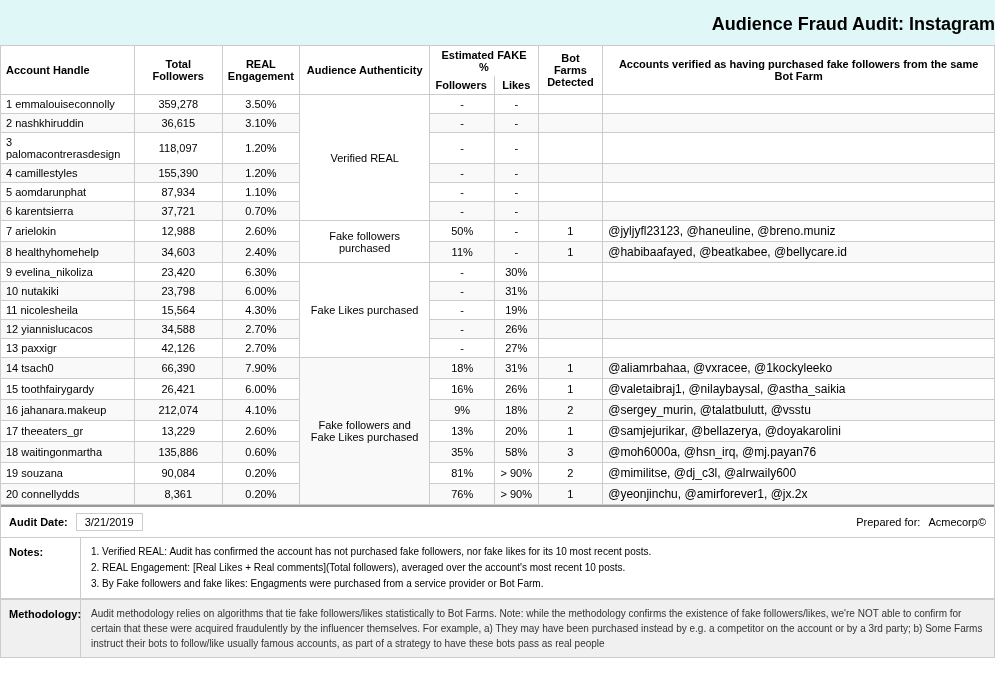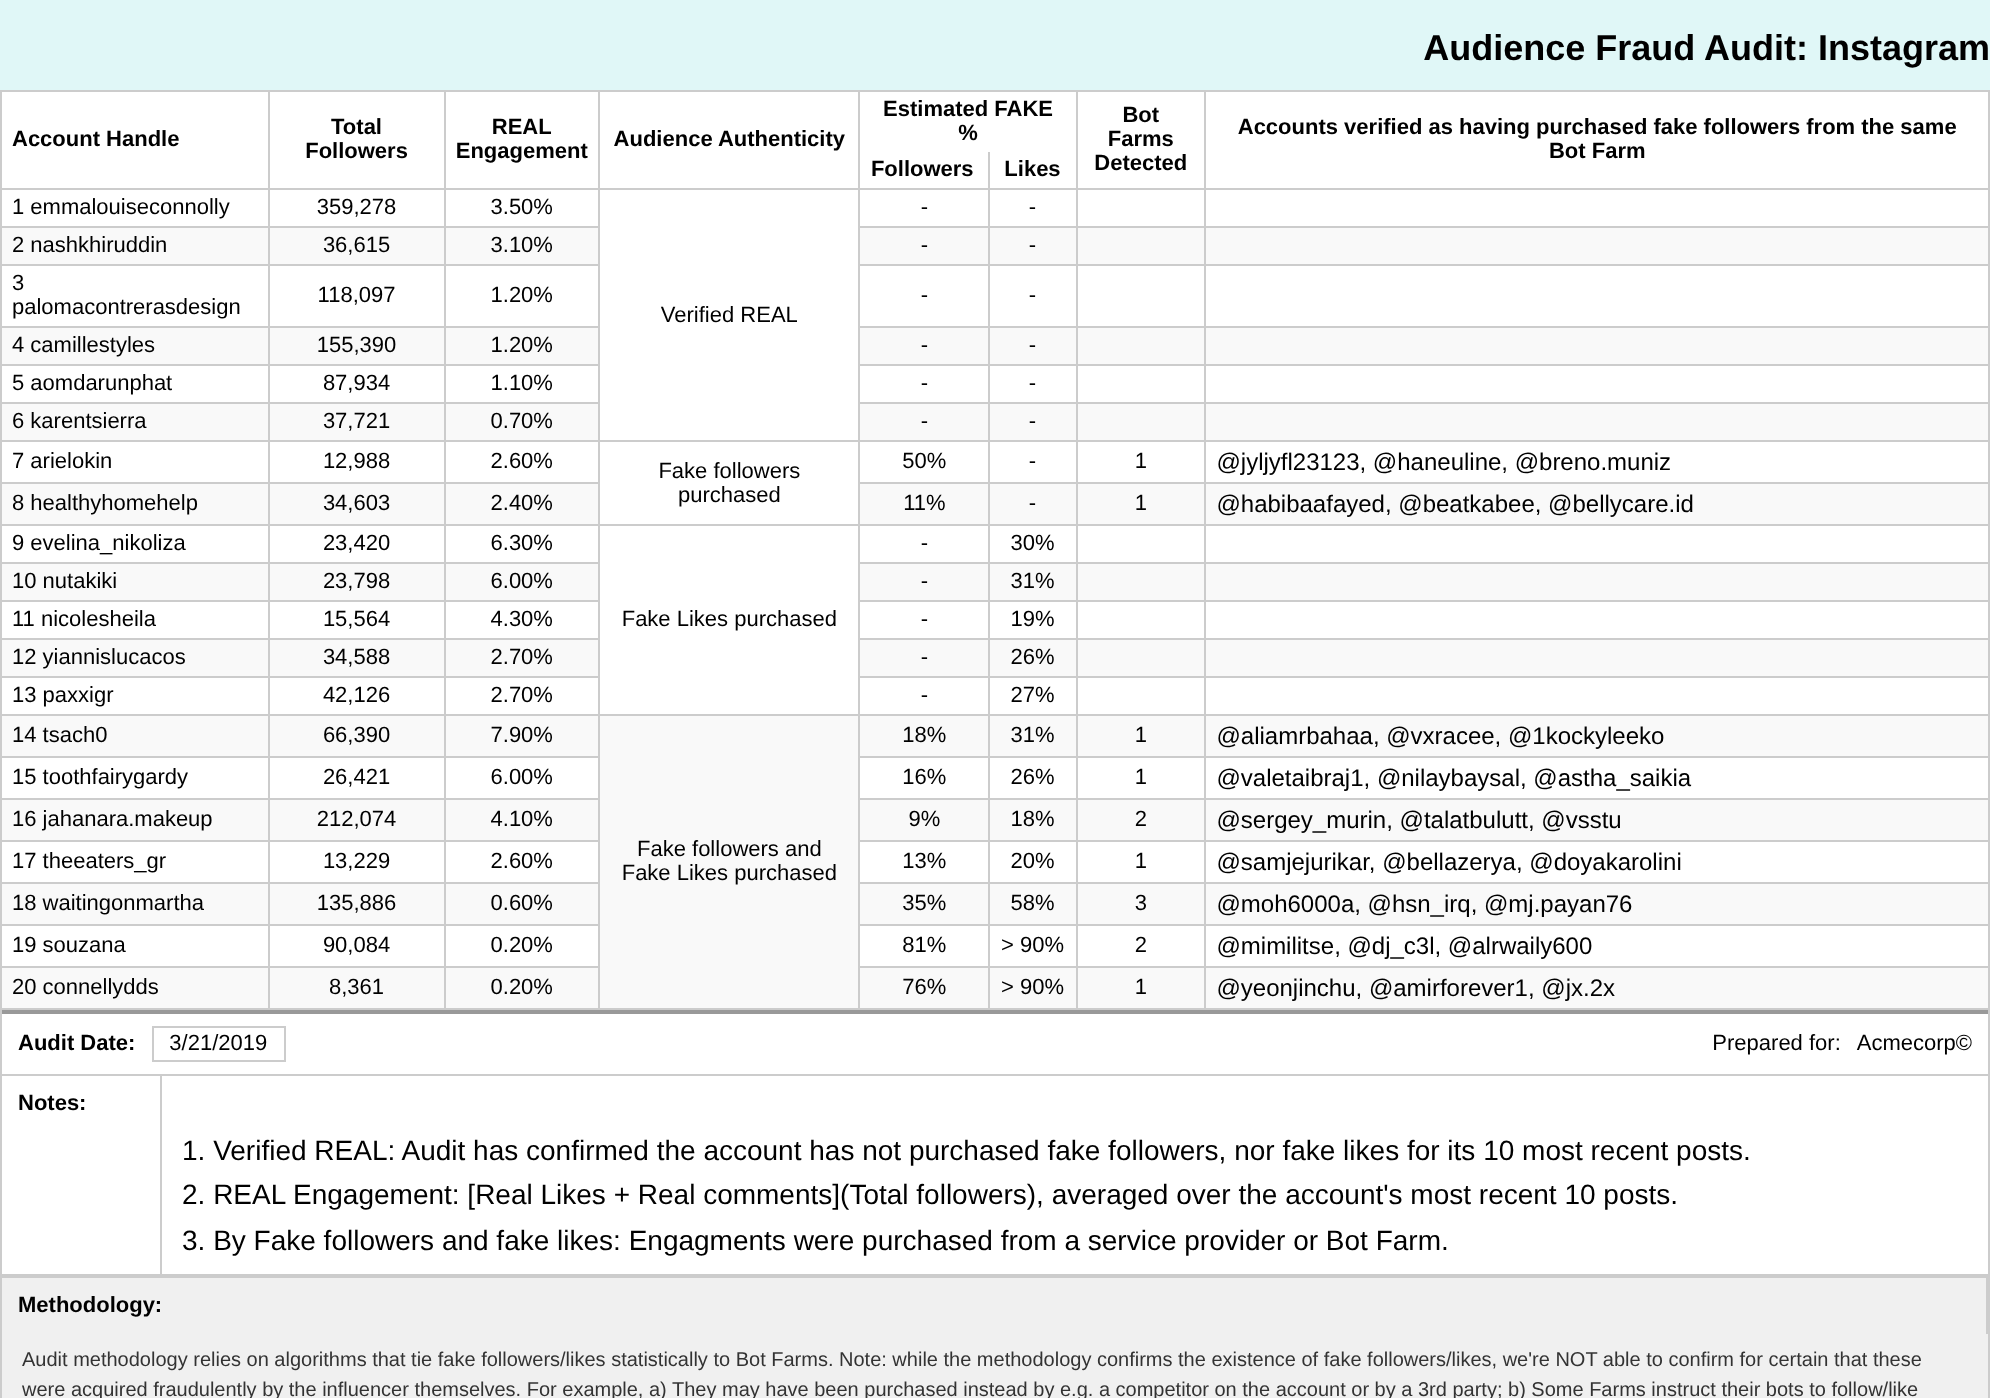--- a/index.html
+++ b/index.html
@@ -67,28 +67,26 @@
     }
     .notes-label {
       font-weight: bold;
       min-width: 80px;
       padding: 8px;
       border-right: 1px solid #ccc;
     }
     .notes-content {
       padding: 6px 10px;
       line-height: 1.6;
-      font-size: 14px;
-      margin-top: 20px;
+      font-size: 10px;
     }
     .methodology-section {
       display: flex;
       background: #f0f0f0;
       border-top: 1px solid #ccc;
-      flex-direction: column;
     }
     .methodology-label {
       font-weight: bold;
       min-width: 80px;
       padding: 8px;
       border-right: 1px solid #ccc;
       background: #f0f0f0;
     }
     .methodology-content {
       padding: 6px 10px;

